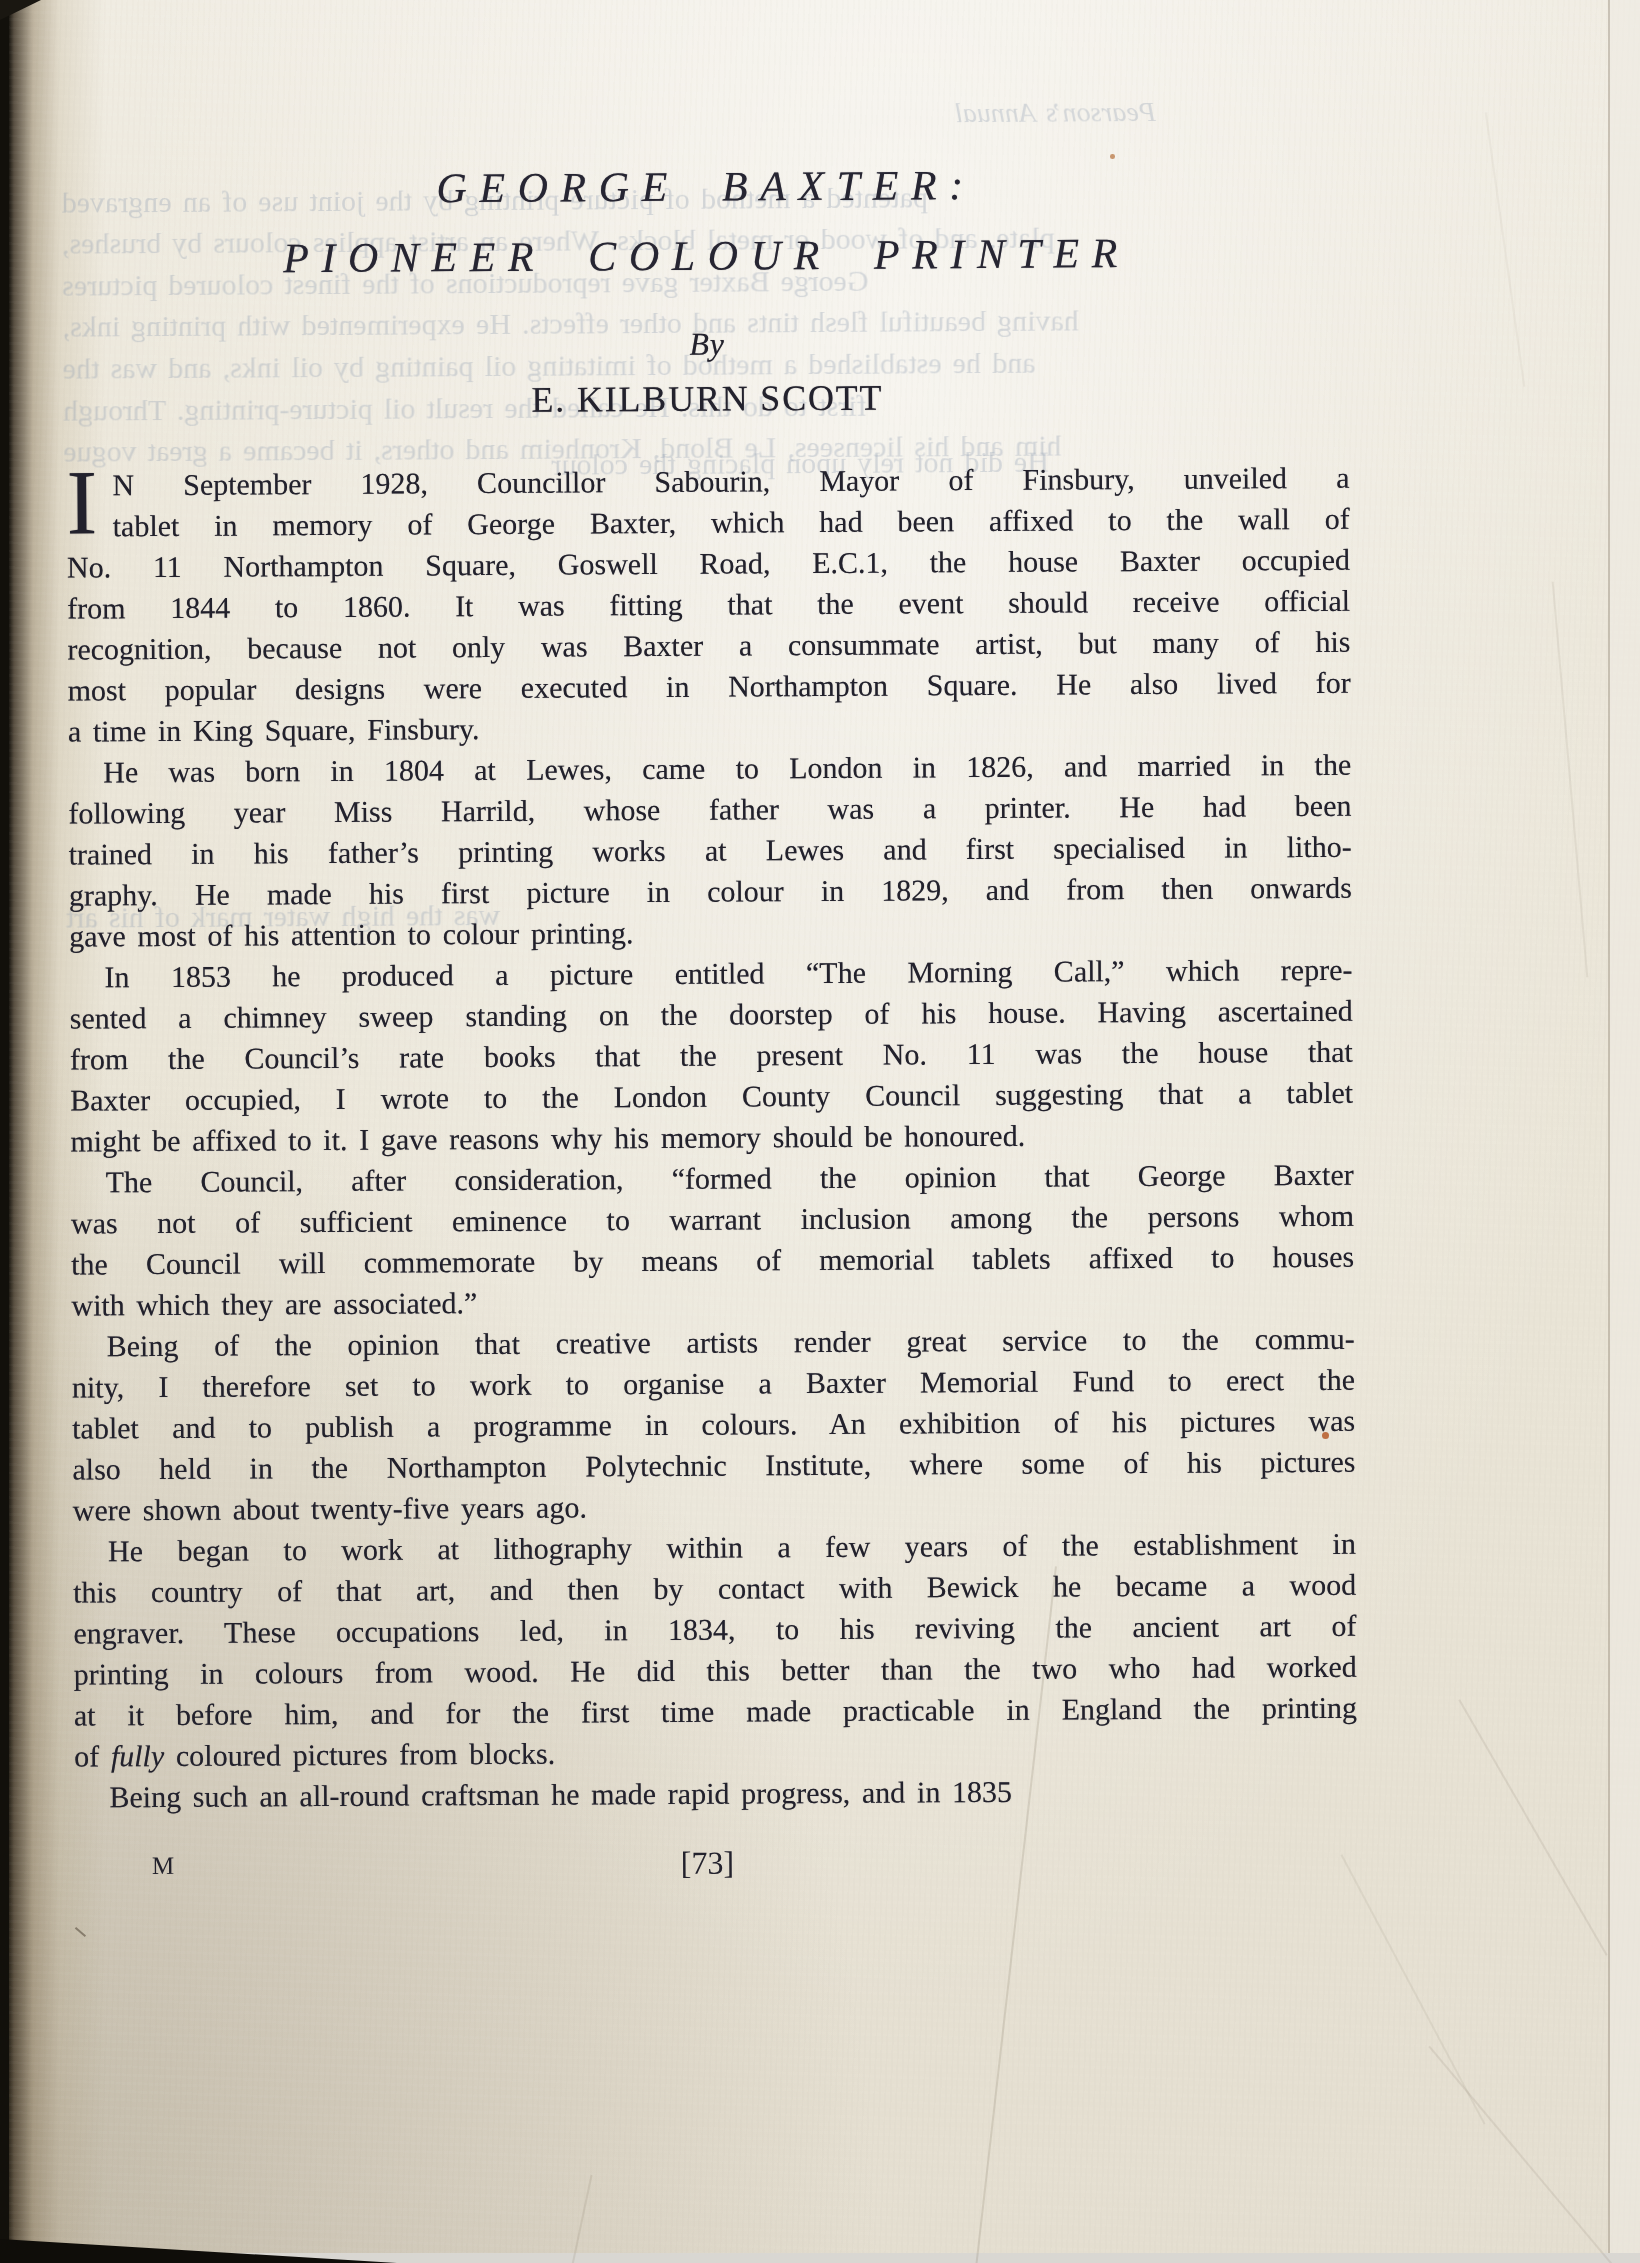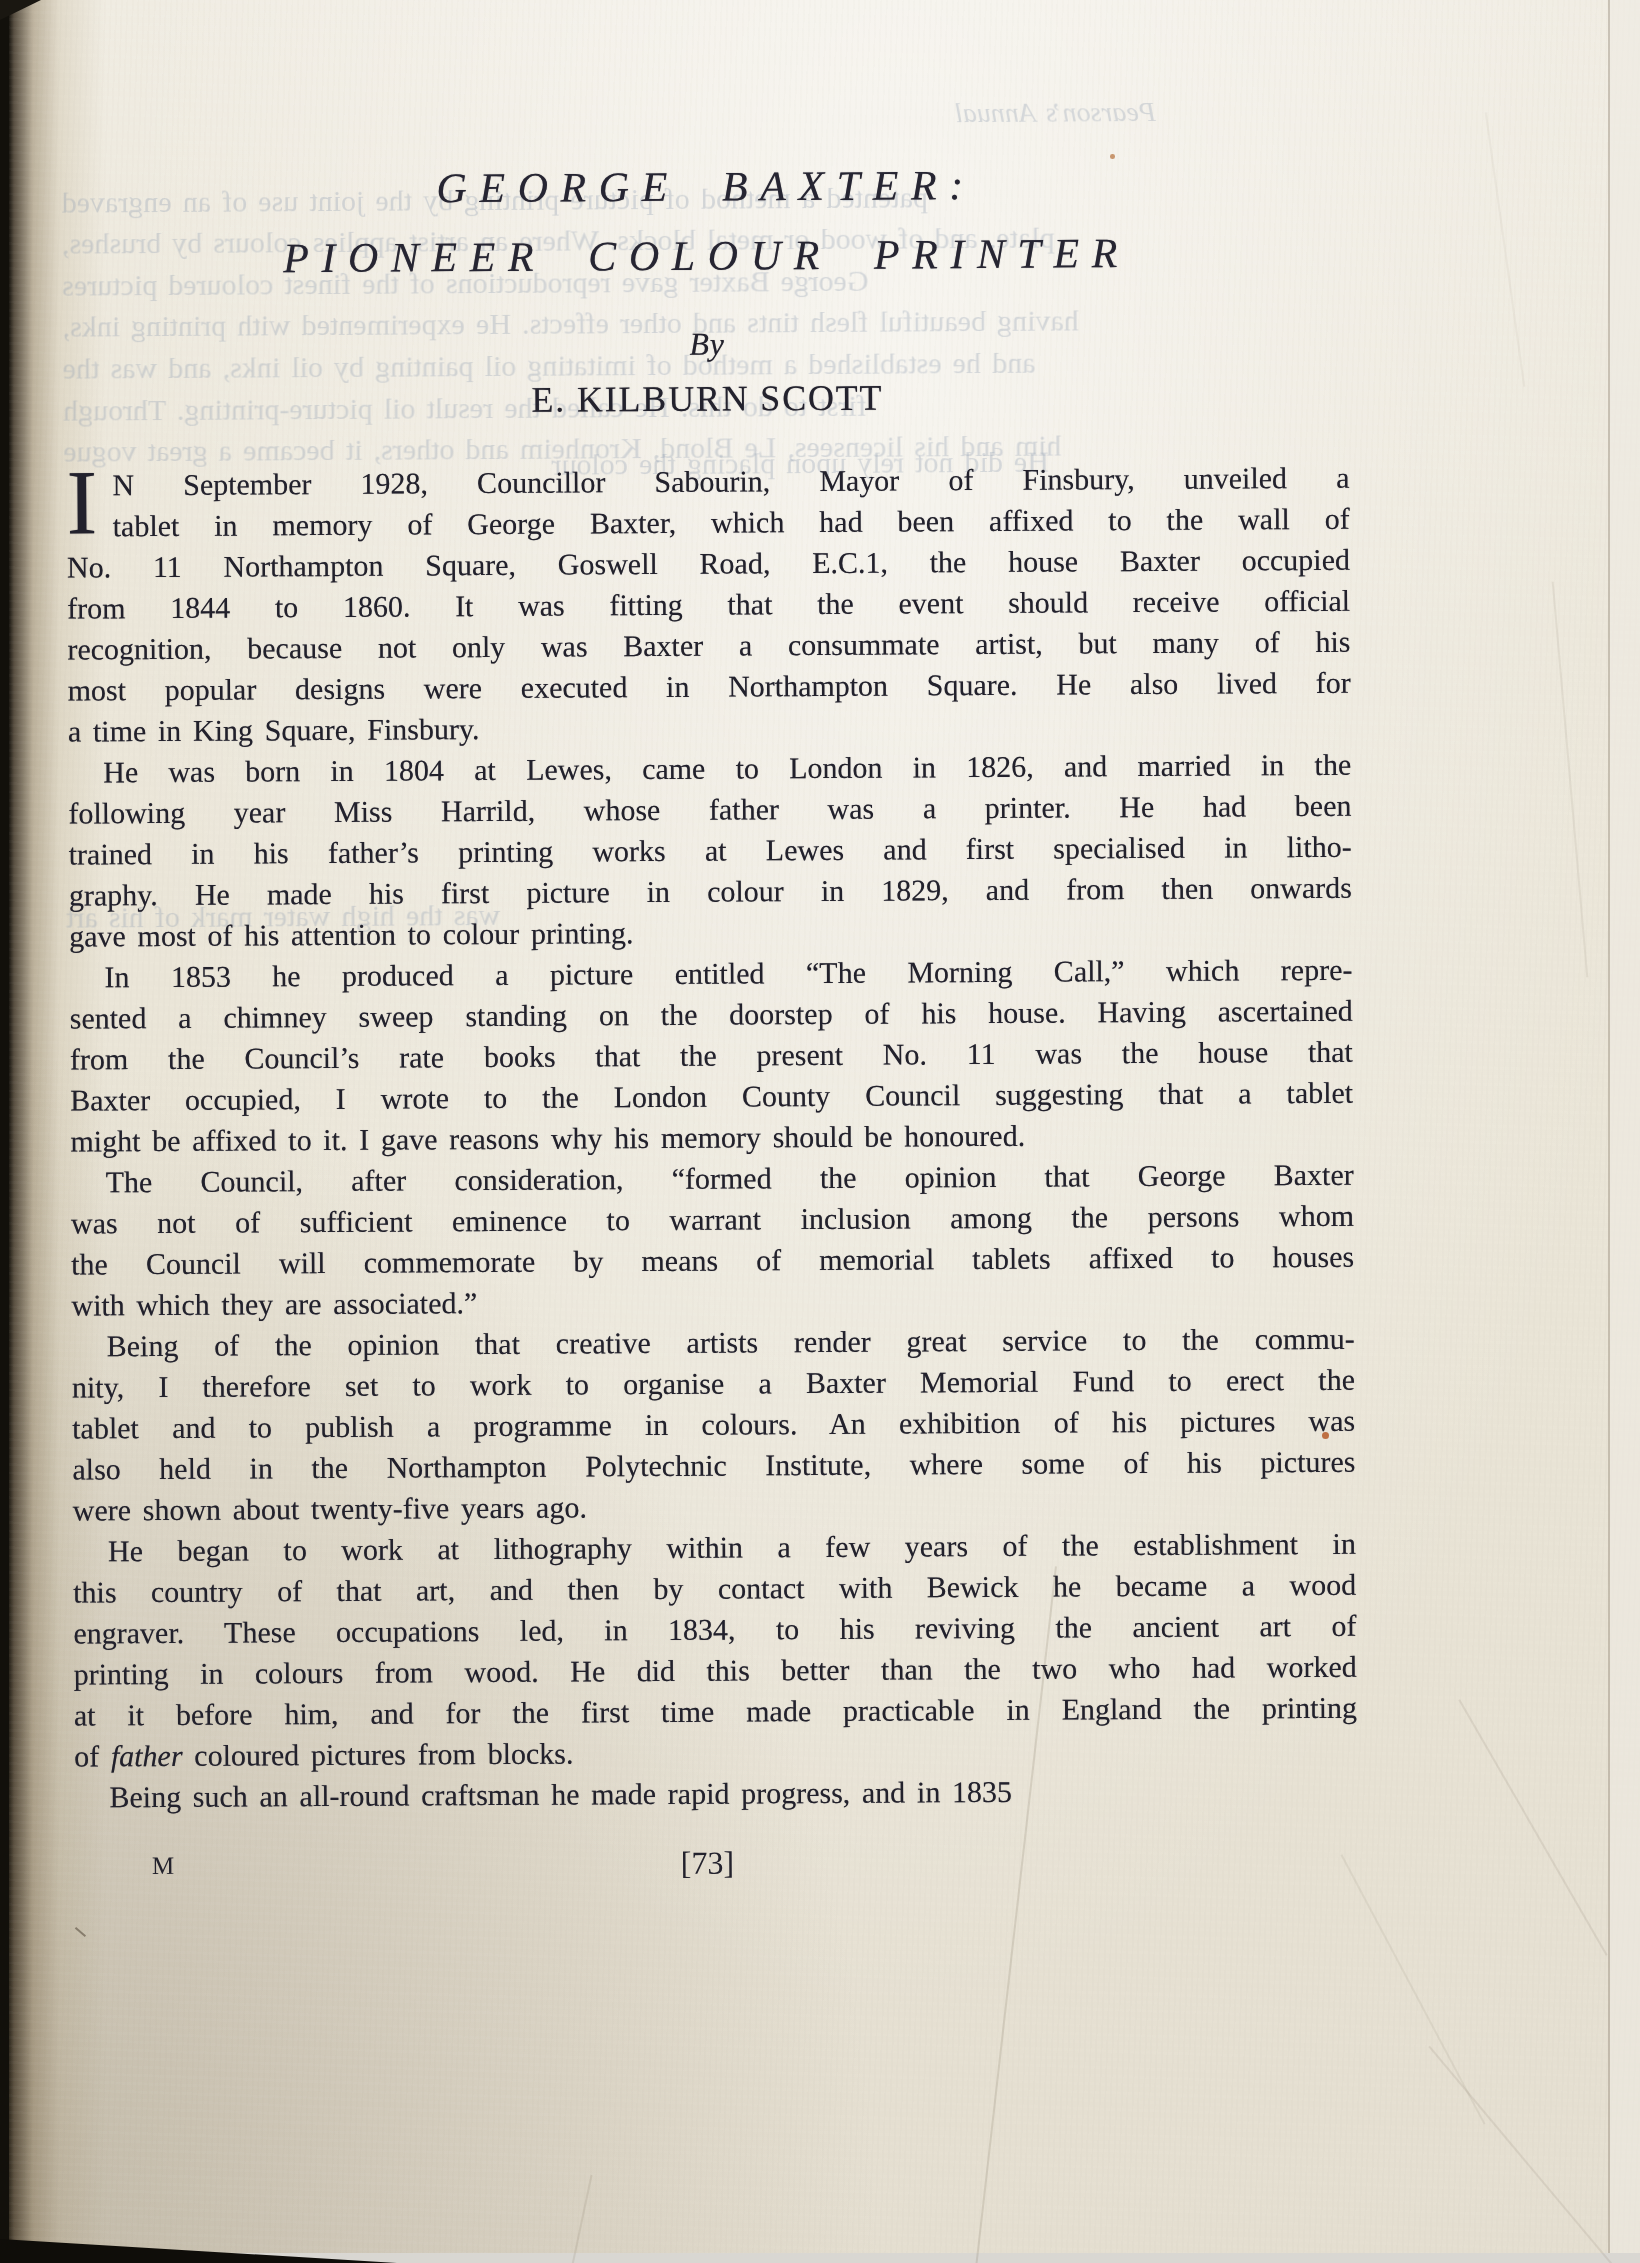--- a/index.html
+++ b/index.html
@@ -120,21 +120,21 @@
         <div class="line indent">Being of the opinion that creative artists render great service to the commu-</div>
         <div class="line">nity, I therefore set to work to organise a Baxter Memorial Fund to erect the</div>
         <div class="line">tablet and to publish a programme in colours. An exhibition of his pictures was</div>
         <div class="line">also held in the Northampton Polytechnic Institute, where some of his pictures</div>
         <div class="line last">were shown about twenty-five years ago.</div>
         <div class="line indent">He began to work at lithography within a few years of the establishment in</div>
         <div class="line">this country of that art, and then by contact with Bewick he became a wood</div>
         <div class="line">engraver. These occupations led, in 1834, to his reviving the ancient art of</div>
         <div class="line">printing in colours from wood. He did this better than the two who had worked</div>
         <div class="line">at it before him, and for the first time made practicable in England the printing</div>
-        <div class="line last">of <em>father</em> coloured pictures from blocks.</div>
+        <div class="line last">of <em>fully</em> coloured pictures from blocks.</div>
         <div class="line last indent">Being such an all-round craftsman he made rapid progress, and in 1835</div>
       </div>
 
     <div id="sig-mark">M</div>
     <div id="page-num">[73]</div>
   </div>
 
   <div class="edge-left"></div>
   <div class="wedge-top-left"></div>
   <div class="page-edge-light"></div>

